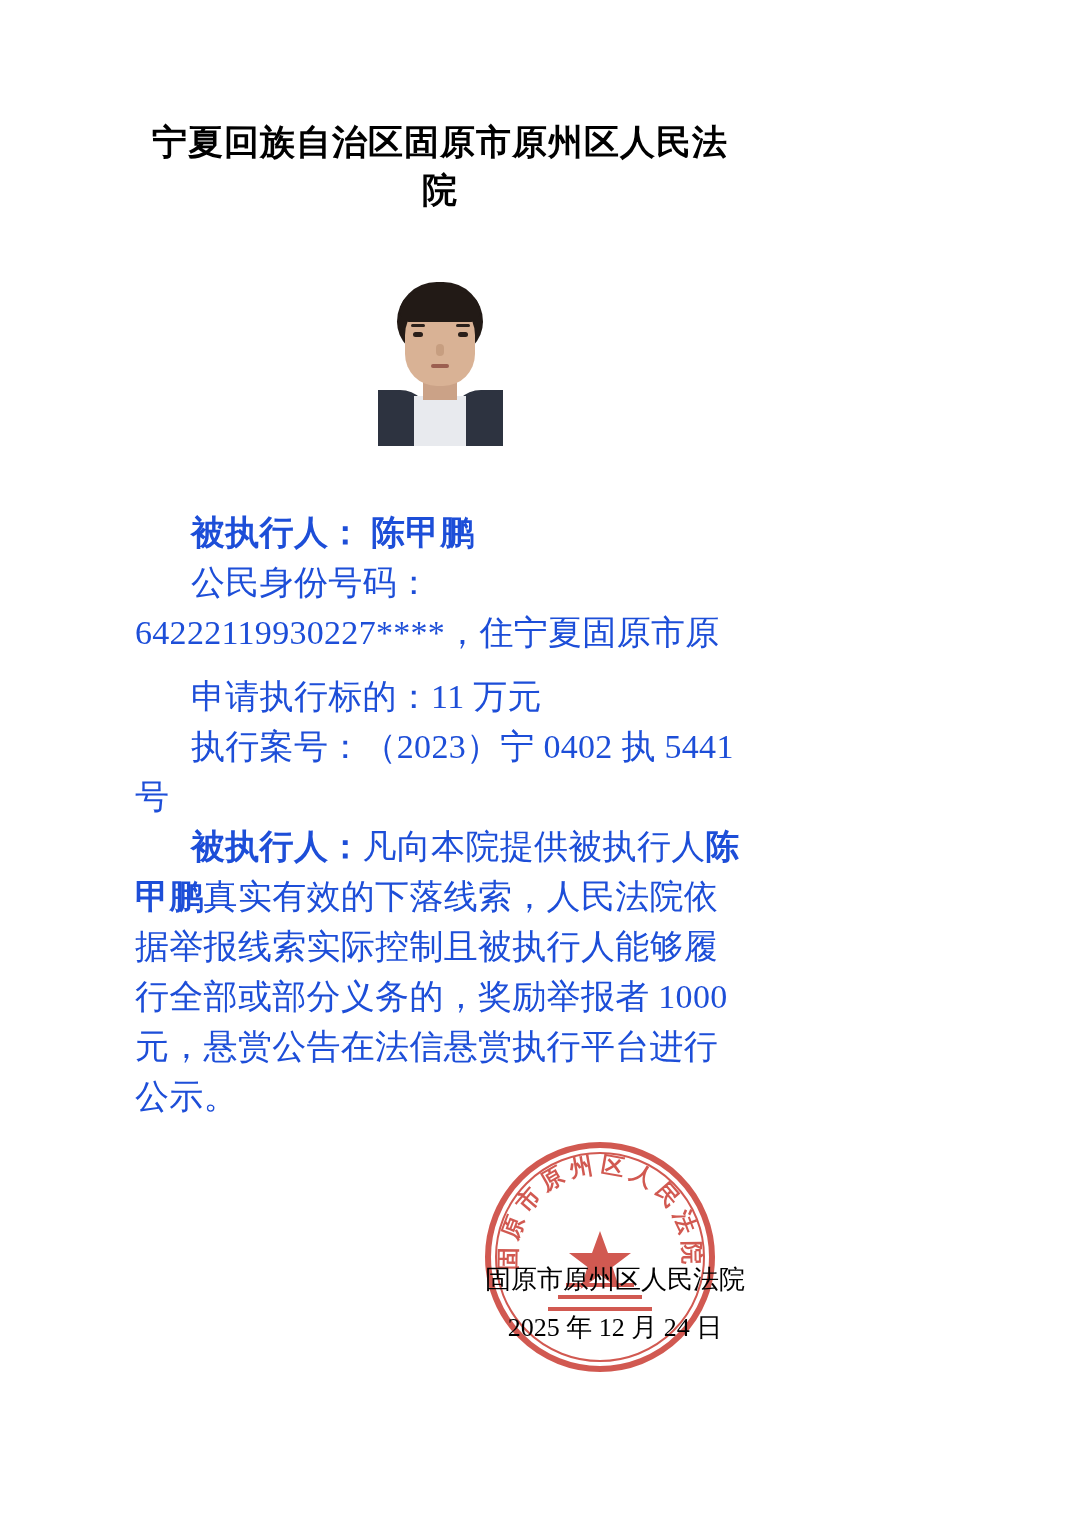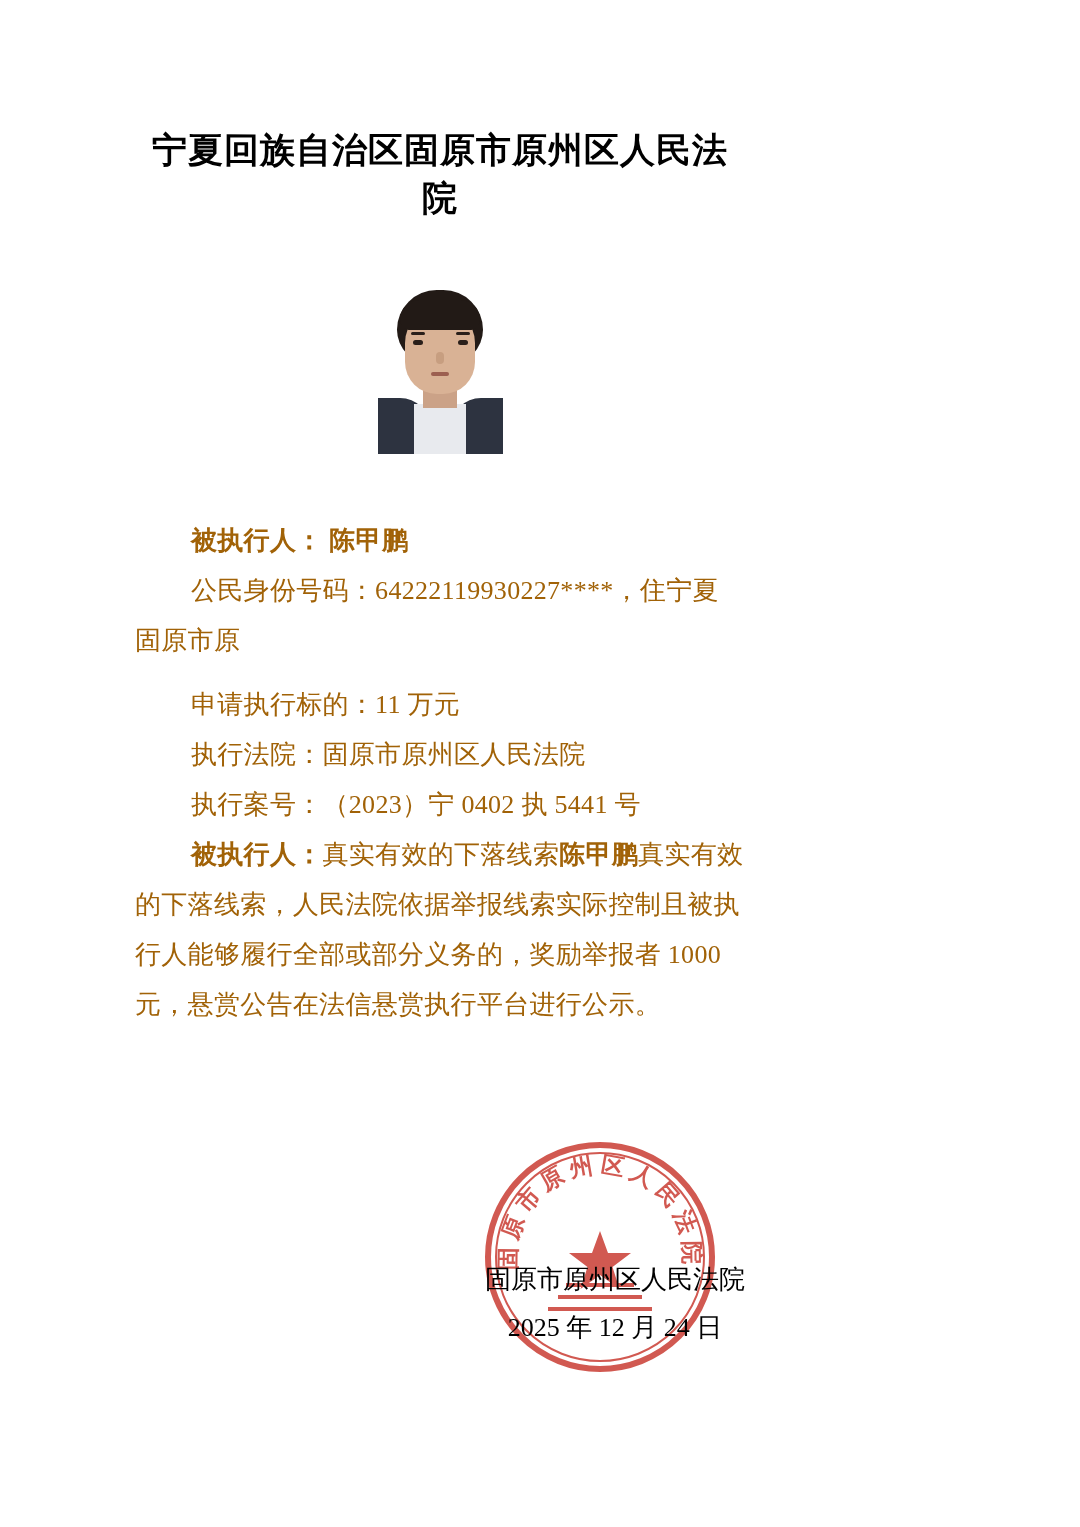--- a/index.html
+++ b/index.html
@@ -13,21 +13,21 @@
     position: relative;
     font-family: "Liberation Serif", "DejaVu Serif", serif;
     color: #111111;
     overflow: hidden;
   }
   .page {
     position: relative;
     width: 880px;
     height: 1527px;
     box-sizing: border-box;
-    padding: 8px 135px;
+    padding: 0 135px;
   }
   .title-block {
     padding-top: 118px;
     text-align: center;
   }
   .title-line {
     font-family: "DejaVu Sans", "Liberation Sans", sans-serif;
     font-weight: bold;
     font-size: 35px;
     line-height: 48px;
@@ -141,23 +141,23 @@
     bottom: 0;
     width: 52px;
     height: 56px;
     background: #2d3340;
   }
   .ph-jacket-l { left: 0; border-radius: 0 30px 0 0; }
   .ph-jacket-r { right: 0; border-radius: 30px 0 0 0; }
 
   .body-text {
     margin-top: 62px;
-    font-size: 26px;
+    font-size: 34px;
     line-height: 50px;
-    color: #a16207;
+    color: #1d4ed8;
     letter-spacing: 0.3px;
   }
   .para {
     margin: 0;
     text-indent: 56px;
   }
   .gap-sm { margin-top: 14px; }
   b, .b { font-weight: bold; }
 
   .sign-block {
@@ -211,26 +211,25 @@
 
     <p class="para">
       <b>被执行人：</b>
       <b>陈甲鹏</b>
     </p>
 
     <p class="para"><span>公民身份号码：</span><span>64222119930227****，住宁夏固原市原</span></p>
 
     <p class="para gap-sm"><span>申请执行标的：</span><span>11 万元</span></p>
 
-    <p class="para"><span>执行法院：</span><span>固原市原州区人民法院</span></p>
 
     <p class="para"><span>执行案号：</span><span>（2023）宁 0402 执 5441 号</span></p>
 
 
-    <p class="para"><b>被执行人：</b><span>真实有效的下落线索</span><b>陈甲鹏</b><span>真实有效的下落线索，人民法院依据举报线索实际控制且被执行人能够履行全部或部分义务的，奖励举报者 1000 元，悬赏公告在法信悬赏执行平台进行公示。</span></p>
+    <p class="para"><b>被执行人：</b><span>凡向本院提供被执行人</span><b>陈甲鹏</b><span>真实有效的下落线索，人民法院依据举报线索实际控制且被执行人能够履行全部或部分义务的，奖励举报者 1000 元，悬赏公告在法信悬赏执行平台进行公示。</span></p>
 
   </div>
 
   <svg class="seal" viewBox="0 0 240 240">
     <g fill="none" stroke="#c8352b" stroke-width="6">
       <circle cx="120" cy="120" r="112"></circle>
       <circle cx="120" cy="120" r="104" stroke-width="2"></circle>
     </g>
     <path id="sealArc" d="M 120 120 m -84,0 a 84,84 0 1,1 168,0" fill="none" stroke="none"></path>
     <text font-family="'DejaVu Sans','Liberation Sans',sans-serif" font-size="23" font-weight="bold" fill="#c8352b" letter-spacing="6">

